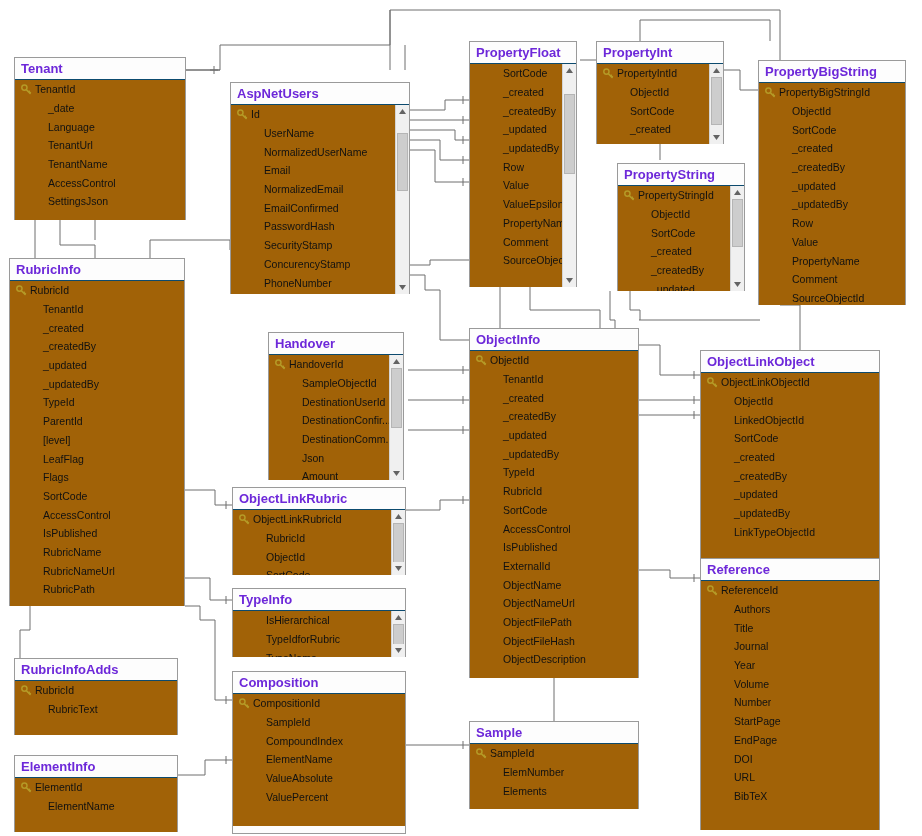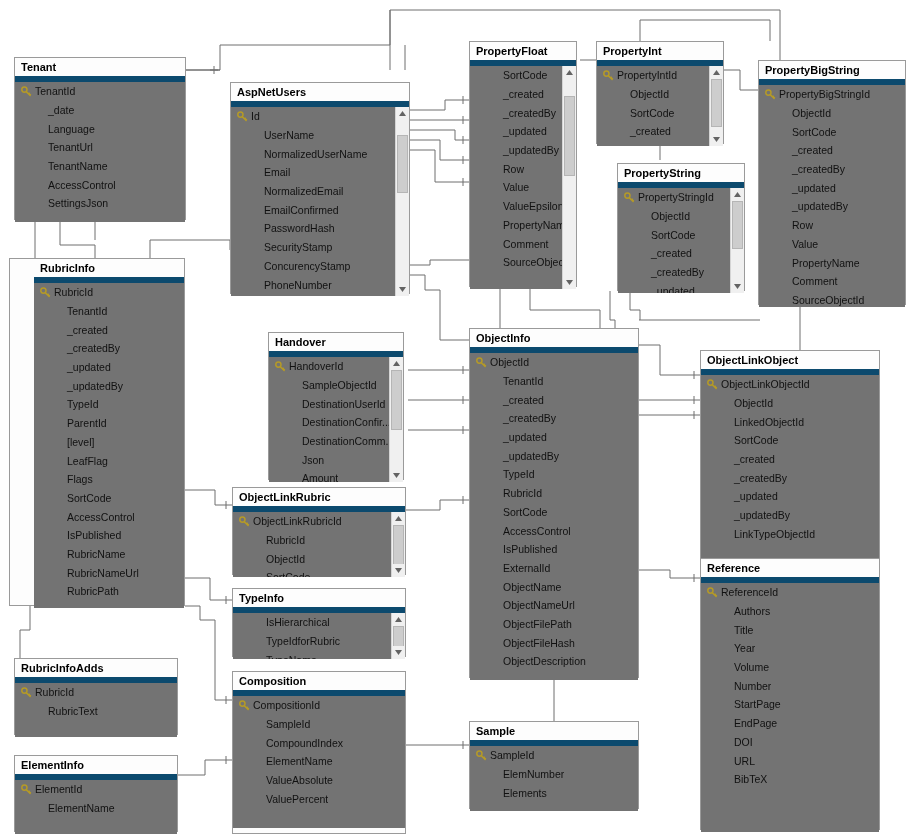--- a/index.html
+++ b/index.html
@@ -1,22 +1,22 @@
 <!DOCTYPE html>
 <html><head>
 <meta charset="utf-8">
 <style>
   html,body{margin:0;padding:0;background:#ffffff;}
   body{font-family:"Liberation Sans", sans-serif;}
   #canvas{position:relative;width:922px;height:836px;overflow:hidden;background:#fff;}
   .table{position:absolute;background:#fdfdfd;border:1px solid #9a9a9a;box-sizing:border-box;
          box-shadow:0 0 0 0 rgba(0,0,0,0);}
-  .table .hdr{font-weight:bold;font-size:11px;color:#000000;padding:3px 6px 3px 6px;
-              border-bottom:6px solid #0c4a6e;background:#fdfdfd;white-space:nowrap;}
-  .table .body{position:relative;overflow:hidden;background:#737373;}
+  .table .hdr{font-weight:bold;font-size:13px;color:#6d28d9;padding:3px 6px 3px 6px;
+              border-bottom:1px solid #0c4a6e;background:#fdfdfd;white-space:nowrap;}
+  .table .body{position:relative;overflow:hidden;background:#a16207;}
   .row{display:flex;align-items:center;height:18.7px;font-size:10.5px;color:#111;padding-left:6px;
        white-space:nowrap;overflow:hidden;}
   .row .key{width:13px;flex:0 0 13px;display:inline-block;}
   .row .nm{padding-left:1px;overflow:hidden;text-overflow:ellipsis;}
   .row.indent .nm{padding-left:14px;}
   .key svg{display:block;}
   
   .sb{position:absolute;top:0;right:0;width:13px;height:100%;background:#f0f0f0;border-left:1px solid #d4d4d4;}
   .sb .arrow{width:13px;height:13px;background:#f0f0f0;display:flex;align-items:center;justify-content:center;}
   .sb .arrow svg{display:block;}
@@ -406,21 +406,21 @@
             </div>
             <div class="thumb" style="top: 13px; height: 48px;"></div>
             <div class="arrow bot">
               <svg width="7" height="5" viewBox="0 0 7 5">
                 <path d="M3.5 5 L0 0 L7 0 Z" fill="#636363"></path>
               </svg>
             </div>
           </div>
         </div>
       </div>
-      <div class="table" style="left: 9px; top: 258px; width: 176px; height: 348px; padding-left: 24px;">
+      <div class="table" style="left: 9px; top: 258px; width: 176px; height: 348px;">
         <div class="hdr">RubricInfo</div>
         <div class="body" style="height: 325px;">
           <div class="row">
             <span class="key">
               <svg width="11" height="11" viewBox="0 0 11 11">
                 <circle cx="3.4" cy="3.6" r="2.6" fill="none" stroke="#b59a27" stroke-width="1.5"></circle>
                 <path d="M5 5.4 L9.6 9.9 M7.6 8 L8.8 6.9 M8.8 9.2 L9.8 8.2" stroke="#b59a27" stroke-width="1.5" fill="none"></path>
               </svg>
             </span>
             <span class="nm">RubricId</span>
@@ -750,20 +750,24 @@
           <div class="row indent">
             <span class="key"></span>
             <span class="nm">Authors</span>
           </div>
           <div class="row indent">
             <span class="key"></span>
             <span class="nm">Title</span>
           </div>
           <div class="row indent">
             <span class="key"></span>
+            <span class="nm">Journal</span>
+          </div>
+          <div class="row indent">
+            <span class="key"></span>
             <span class="nm">Year</span>
           </div>
           <div class="row indent">
             <span class="key"></span>
             <span class="nm">Volume</span>
           </div>
           <div class="row indent">
             <span class="key"></span>
             <span class="nm">Number</span>
           </div>

